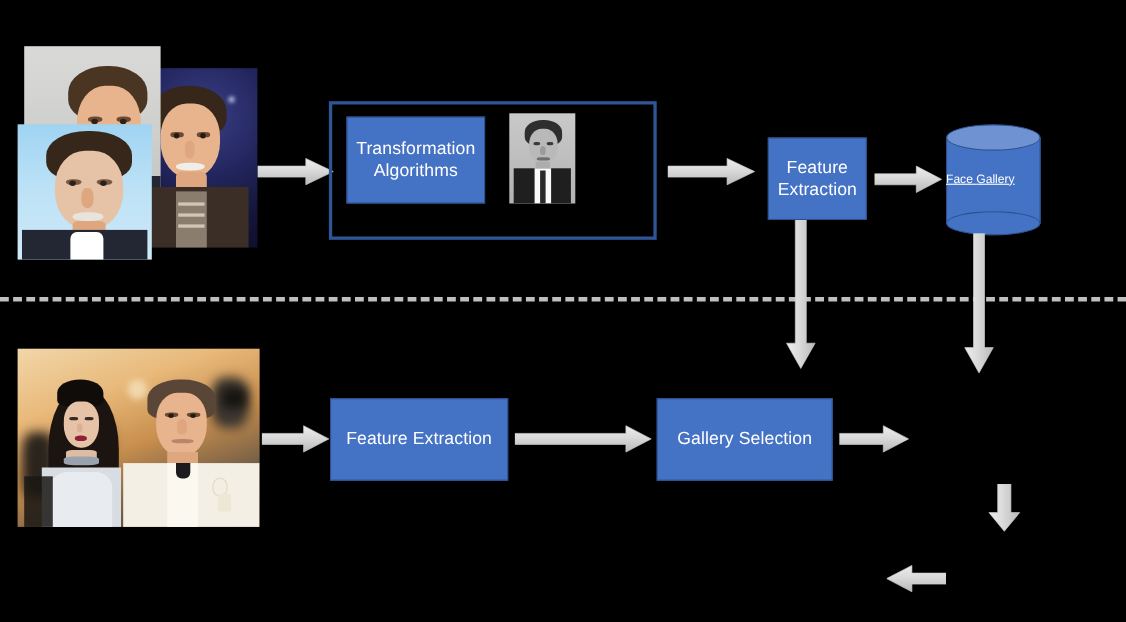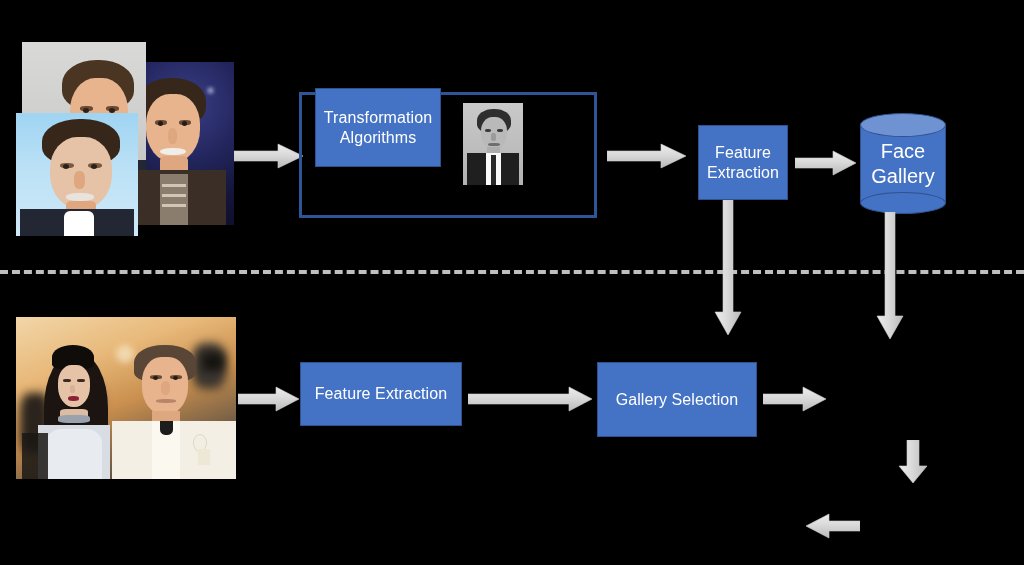--- a/index.html
+++ b/index.html
@@ -70,23 +70,24 @@
     box-sizing: border-box;
   }
   .cyl .cyl-label {
     position: absolute;
     left: 0; right: 0; top: 0; bottom: 0;
     display: flex;
     align-items: center;
     justify-content: flex-start;
     text-align: center;
     color: #FFFFFF;
-    font-size: 20px;
+    font-size: 11px;
     line-height: 1.25;
     z-index: 3;
+    text-decoration: underline;
   }
 
   
   .arrow-r, .arrow-l {
     position: absolute;
     display: block;
   }
   .arrow-d { position: absolute; display: block; }
 
   
@@ -193,21 +194,21 @@
         <stop offset="0%" stop-color="#EDEDED"></stop>
           <stop offset="45%" stop-color="#DADADA"></stop>
         <stop offset="100%" stop-color="#B9B9B9"></stop>
       </linearGradient>
     </defs>
     <path d="M0,8 L44,8 L44,1 L69,13 L44,25 L44,18 L0,18 Z" fill="url(#gr1)" stroke="#CFCFCF" stroke-width="0.6"></path>
   </svg>
 
   <div class="node frame" style="left:299px; top:92px; width:298px; height:126px; z-index:1;"></div>
 
-  <div class="node proc" style="left:315px; top:88px; width:126px; height:79px; z-index:2;">
+  <div class="node proc" style="left:315px; top:106px; width:126px; height:79px; z-index:2;">
     <span>
       <span>Transformation</span>
       <span>Algorithms</span>
     </span>
   </div>
 
   <div class="node photo phBW" style="left:463px; top:103px; width:60px; height:82px; z-index:2;">
     <div class="fig" style="left:14px; top:6px; width:34px; height:24px; background:#2E2E2E; border-radius:48% 48% 36% 36%;"></div>
     <div class="fig" style="left:18px; top:14px; width:26px; height:32px; background:#B9B9B9; border-radius:44% 44% 48% 48%;"></div>
     <div class="fig" style="left:22px; top:26px; width:6px; height:3px; background:#3a3a3a; border-radius:40%;"></div>
@@ -299,21 +300,21 @@
     <div class="fig" style="left:136px; top:104px; width:28px; height:58px; background:#FBF8F0;"></div>
     <div class="fig" style="left:144px; top:104px; width:13px; height:14px; background:#1C1C1C; border-radius:0 0 40% 40%;"></div>
     <div class="fig" style="left:178px; top:118px; width:12px; height:16px; background:#F2EFE2; border-radius:50%; box-shadow:0 0 0 1px #ddd8c6;"></div>
     <div class="fig" style="left:182px; top:132px; width:12px; height:16px; background:#EDE8D6;"></div>
   </div>
 
   <svg class="arrow-r" style="left:238px; top:386px;" width="62" height="26" viewBox="0 0 62 26">
     <path d="M0,8 L38,8 L38,1 L61,13 L38,25 L38,18 L0,18 Z" fill="url(#gr1)" stroke="#CFCFCF" stroke-width="0.6"></path>
   </svg>
 
-  <div class="node proc" style="left:300px; top:362px; width:162px; height:64px;justify-content:center;">
+  <div class="node proc" style="left:300px; top:362px; width:162px; height:75px;justify-content:center;">
     <span>Feature Extraction</span>
   </div>
 
   <svg class="arrow-r" style="left:468px; top:386px;" width="125" height="26" viewBox="0 0 125 26">
     <path d="M0,8 L101,8 L101,1 L124,13 L101,25 L101,18 L0,18 Z" fill="url(#gr1)" stroke="#CFCFCF" stroke-width="0.6"></path>
   </svg>
 
   <div class="node proc" style="left:597px; top:362px; width:160px; height:75px;">
     <span>Gallery Selection</span>
   </div>

